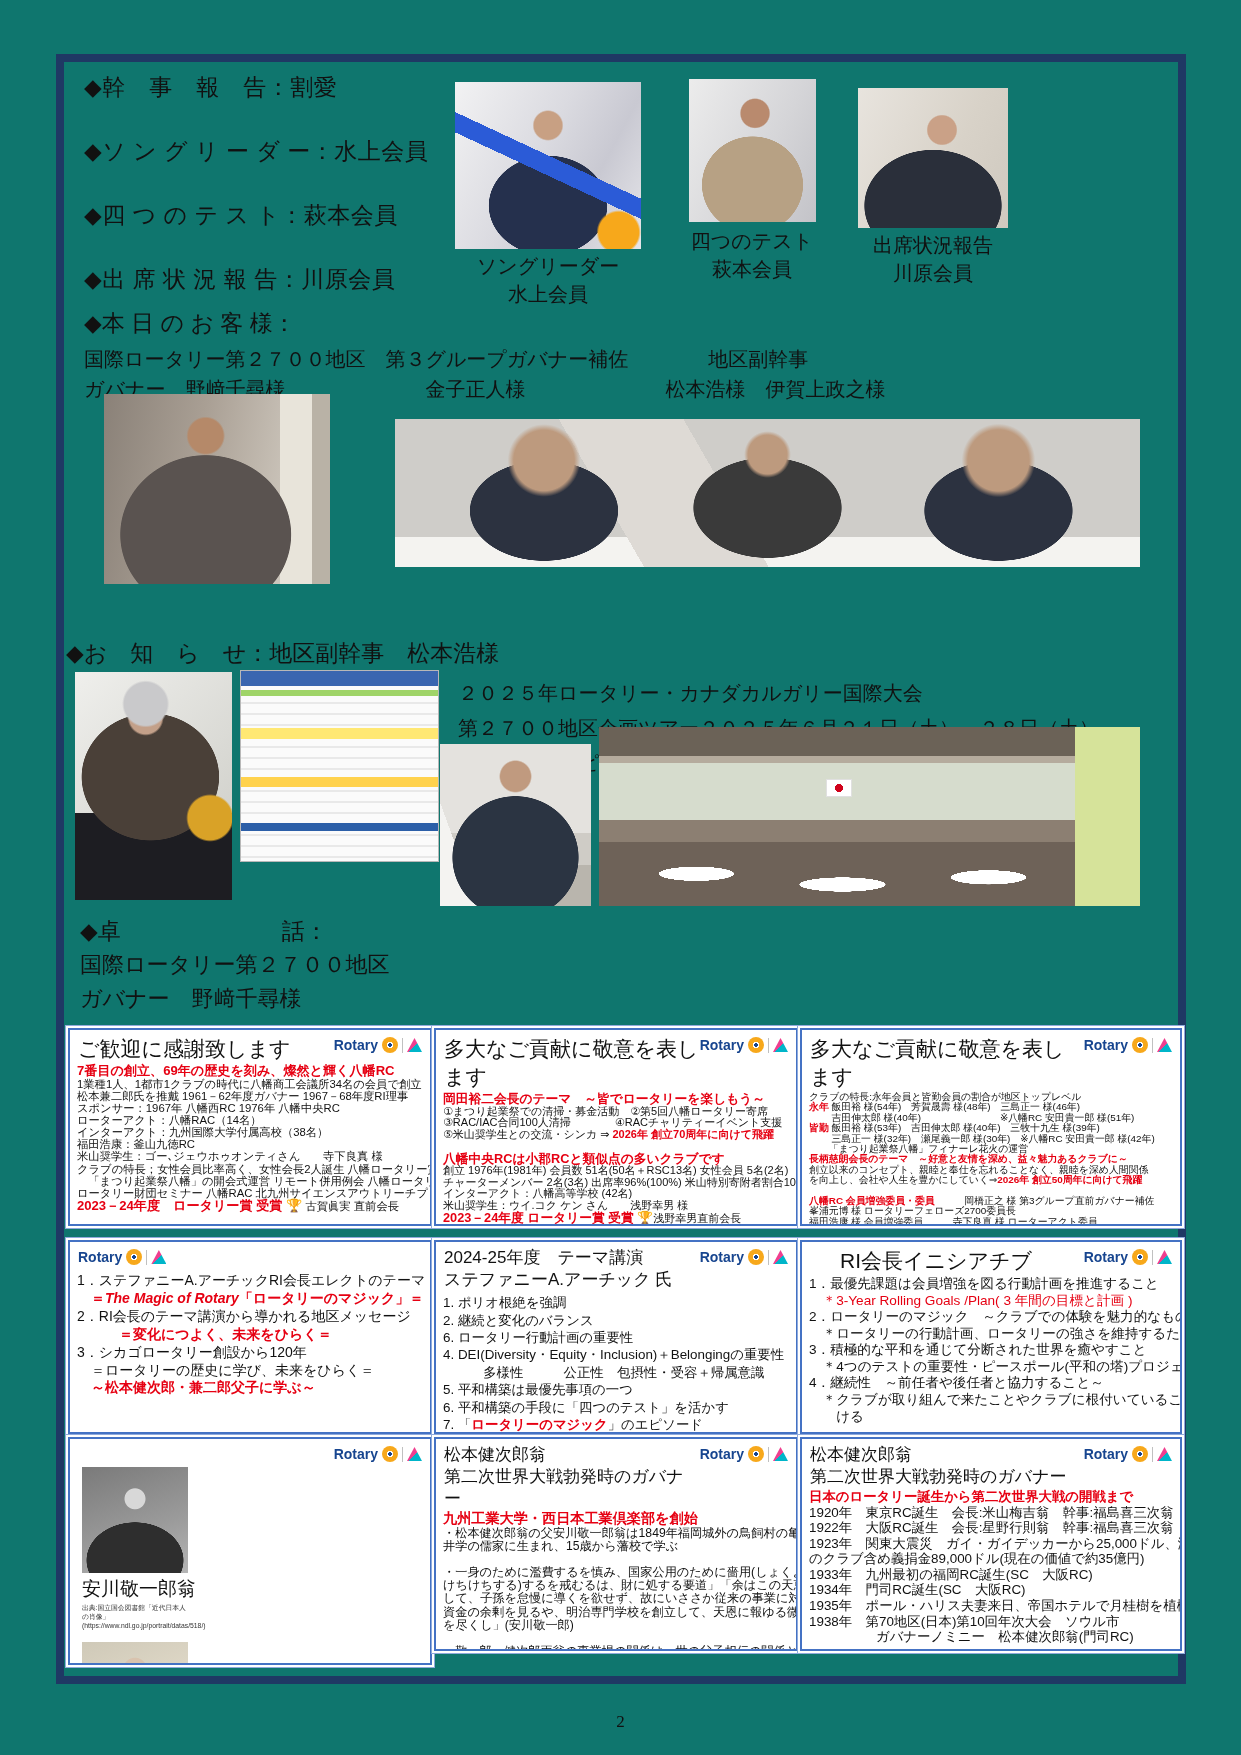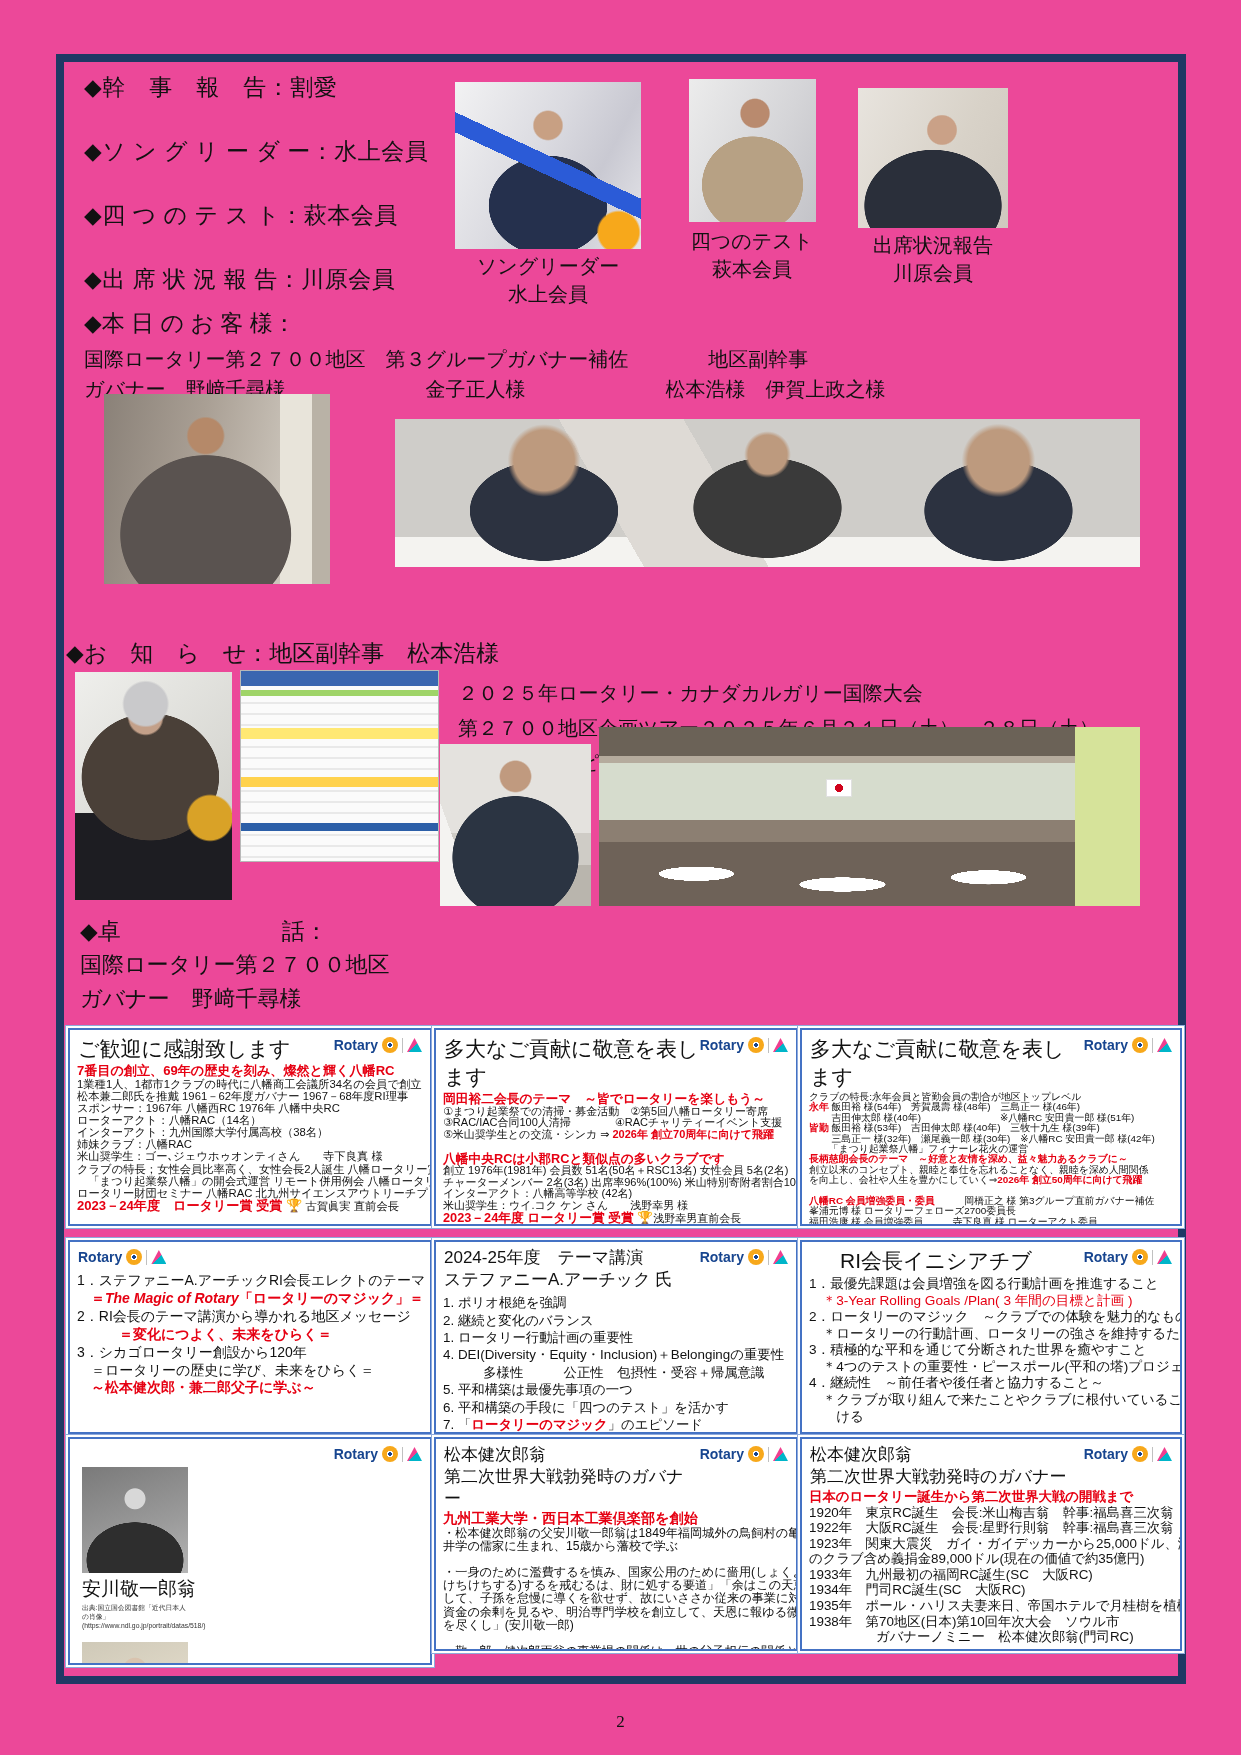--- a/index.html
+++ b/index.html
@@ -1,16 +1,16 @@
 <!DOCTYPE html>
 <html><head>
 <meta charset="utf-8">
 <style>
   html,body{margin:0;padding:0;background:#9a9a9a;}
-  .page{position:relative;width:1241px;height:1755px;margin:0 auto;background:#ec4899;
+  .page{position:relative;width:1241px;height:1755px;margin:0 auto;background:#0f766e;
         font-family:"Liberation Sans","DejaVu Sans",sans-serif;color:#111;overflow:hidden;}
   .frame{position:absolute;left:56px;top:54px;width:1114px;height:1614px;border:8px solid #1f3864;}
   .tl{white-space:pre;}
   .red{color:#e60012;}
   .b{font-weight:700;}
   .i{font-style:italic;}
   .lg{font-size:1.16em;}
 
   
   .reports{position:absolute;left:84px;top:72px;font-size:23px;letter-spacing:.5px;}
@@ -218,21 +218,21 @@
           <span class="rmagic"></span>
         </span>
     </div>
     <div class="box-body">
         <div class="tl"><span class="red b lg">7番目の創立、69年の歴史を刻み、燦然と輝く八幡RC</span></div>
         <div class="tl"><span>1業種1人、1都市1クラブの時代に八幡商工会議所34名の会員で創立</span></div>
         <div class="tl"><span>松本兼二郎氏を推戴 1961－62年度ガバナー 1967－68年度RI理事</span></div>
         <div class="tl"><span>スポンサー：1967年 八幡西RC 1976年 八幡中央RC</span></div>
         <div class="tl"><span>ローターアクト：八幡RAC（14名）</span></div>
         <div class="tl"><span>インターアクト：九州国際大学付属高校（38名）</span></div>
-        <div class="tl"><span>姉妹クラブ：八幡RAC</span></div>
+        <div class="tl"><span>福田浩康：釜山九徳RC</span></div>
         <div class="tl"><span>米山奨学生：ゴー､ジェウホゥオンティさん　　寺下良真 様</span></div>
         <div class="tl"><span>クラブの特長；女性会員比率高く、女性会長2人誕生 八幡ロータリー賞</span></div>
         <div class="tl"><span>　「まつり起業祭八幡」の開会式運営 リモート併用例会 八幡ロータリー寄席</span></div>
         <div class="tl"><span>ロータリー財団セミナー 八幡RAC 北九州サイエンスアウトリーチプロジェクト</span></div>
         <div class="tl"><span class="red b lg">2023－24年度　ロータリー賞 受賞 </span><span class="lg">🏆</span><span> 古賀眞実 直前会長</span></div>
         <div class="tl">&nbsp;</div>
         <div class="tl"><span>「豊かな自然プロジェクト・10」に採択予定 </span><span>🏆</span></div>
       </div>
   </div>
 
@@ -318,21 +318,21 @@
       <span class="rlogo">
           <span class="rword">Rotary</span>
           <span class="rwheel"></span>
           <span class="rsep"></span>
           <span class="rmagic"></span>
         </span>
     </div>
     <div class="box-body">
         <div class="tl"><span>1. ポリオ根絶を強調</span></div>
         <div class="tl"><span>2. 継続と変化のバランス</span></div>
-        <div class="tl"><span>1. ロータリー行動計画の重要性</span></div>
+        <div class="tl"><span>6. ロータリー行動計画の重要性</span></div>
         <div class="tl"><span>4. DEI(Diversity・Equity・Inclusion)＋Belongingの重要性</span></div>
         <div class="tl"><span>　　　多様性　　　公正性　包摂性・受容＋帰属意識</span></div>
         <div class="tl"><span>5. 平和構築は最優先事項の一つ</span></div>
         <div class="tl"><span>6. 平和構築の手段に「四つのテスト」を活かす</span></div>
         <div class="tl"><span>7. 「</span><span class="red b">ロータリーのマジック</span><span>」のエピソード</span></div>
       </div>
   </div>
 
   <div class="box box-f">
     <div class="box-head">

